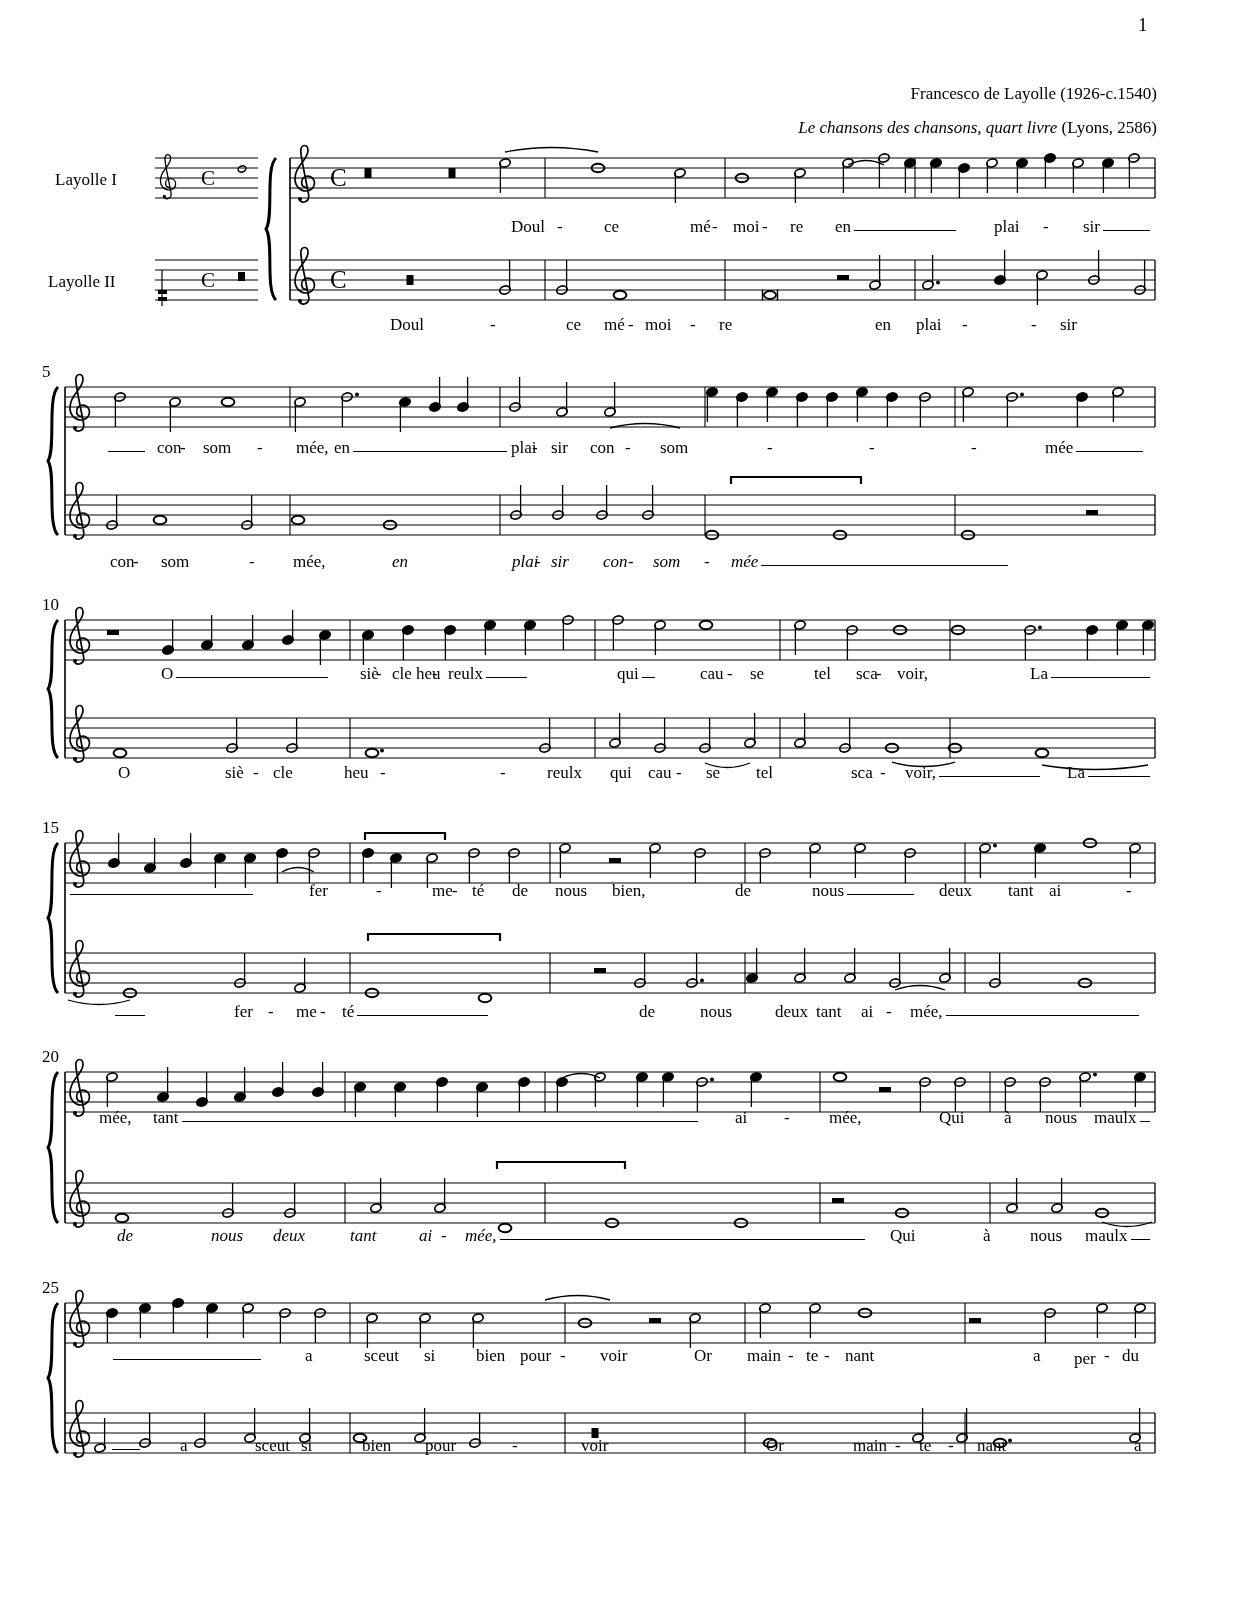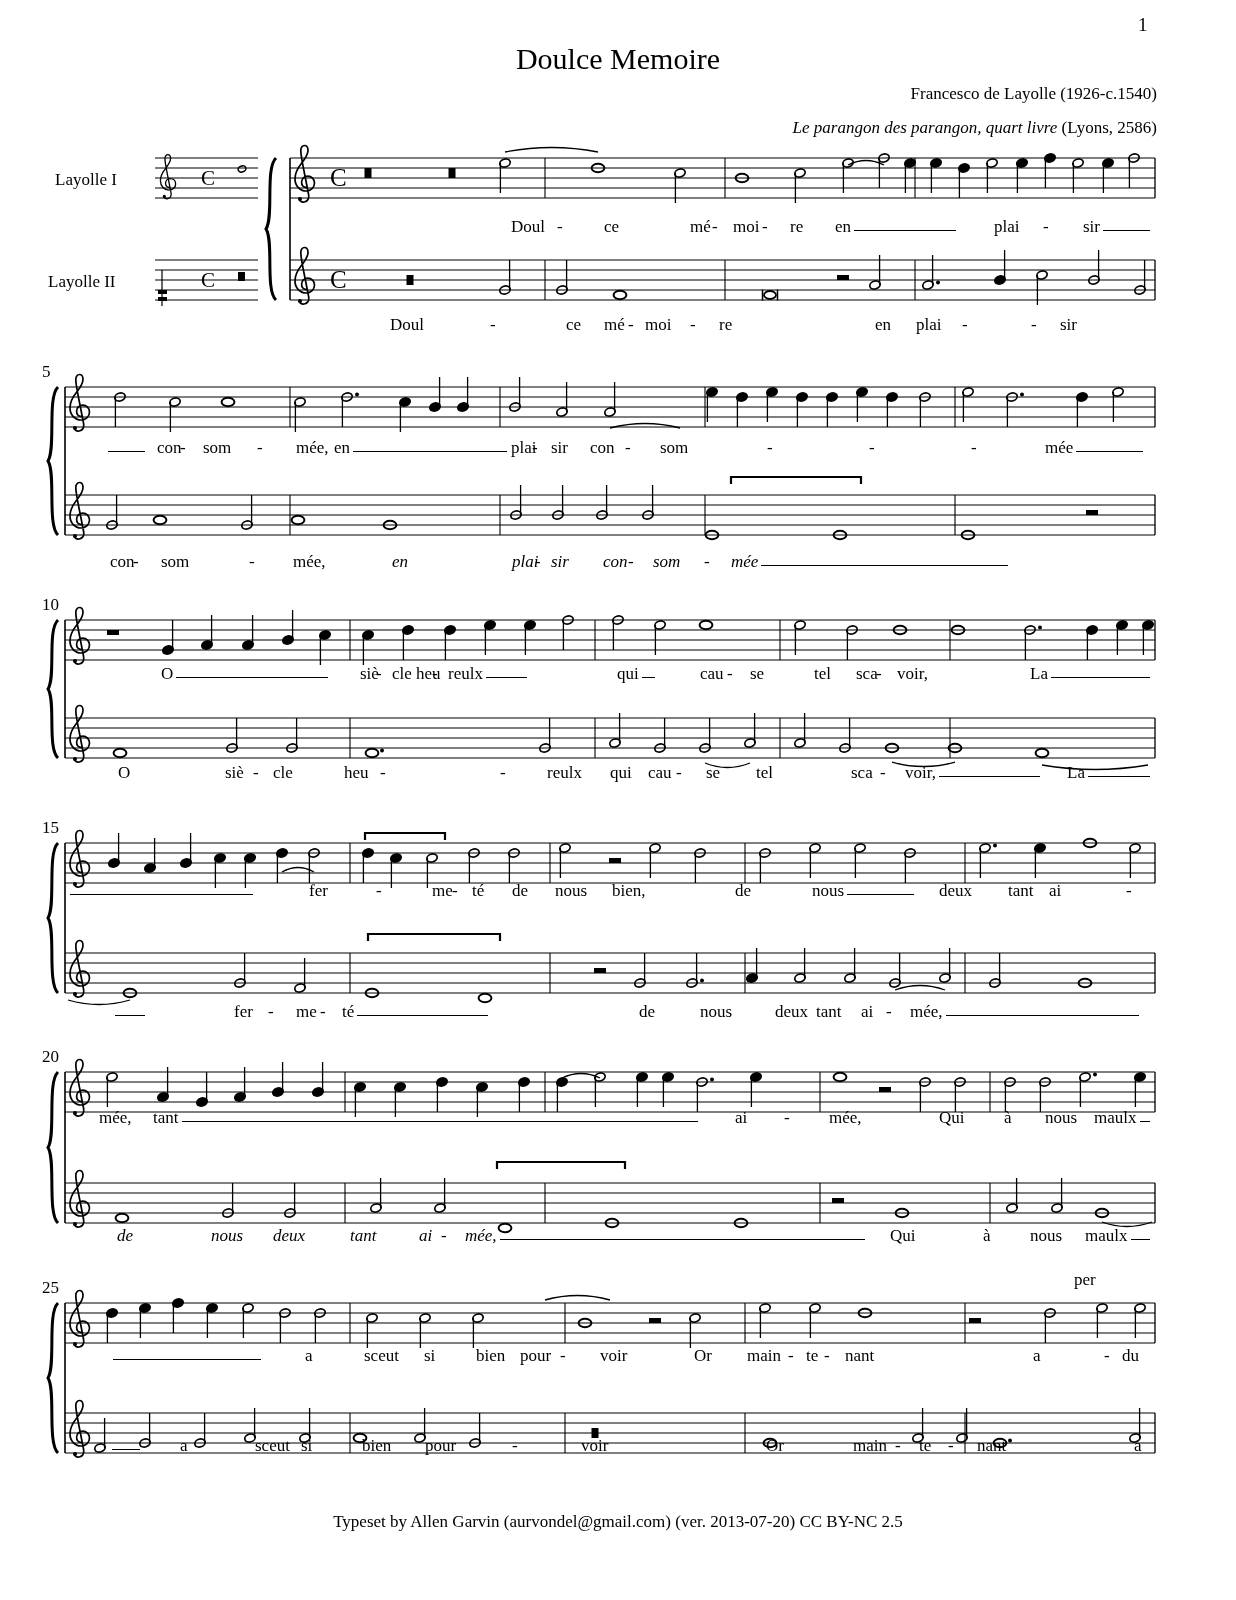--- a/index.html
+++ b/index.html
@@ -18,23 +18,22 @@
   #lyrics-layer{position:absolute;top:0;left:0;width:1236px;height:1600px;pointer-events:none;}
   .lyric{position:absolute;font-size:17px;white-space:nowrap;line-height:1;}
   .lyric.it{font-style:italic;}
   .ext{position:absolute;height:0;border-bottom:1.4px solid #000;}
 </style>
 </head>
 <body>
 
 <div class="page">
   <div class="page-number">1</div>
-  <div class="title">Doulce Memoire</div>
   <div class="composer">Francesco de Layolle (1926-c.1540)</div>
-  <div class="source"><span class="it">Le parangon des parangon, quart livre</span><span> (Lyons, 2586)</span></div>
+  <div class="source"><span class="it">Le chansons des chansons, quart livre</span><span> (Lyons, 2586)</span></div>
   <span class="vlabel" id="vlabel1">Layolle I</span>
   <span class="vlabel" id="vlabel2">Layolle II</span>
   <svg id="score-svg" width="1236" height="1600">
       <path d="M 276,158 C 265,168 274,217 266,229 C 274,241 265,290 276,300" fill="none" stroke="#000" stroke-width="3"></path>
       <line x1="290" y1="158" x2="290" y2="300" stroke="#000" stroke-width="1.6"></line>
       <line x1="290" y1="158" x2="1155" y2="158" stroke="#000" stroke-width="1.1"></line>
       <line x1="290" y1="168" x2="1155" y2="168" stroke="#000" stroke-width="1.1"></line>
       <line x1="290" y1="178" x2="1155" y2="178" stroke="#000" stroke-width="1.1"></line>
       <line x1="290" y1="188" x2="1155" y2="188" stroke="#000" stroke-width="1.1"></line>
       <line x1="290" y1="198" x2="1155" y2="198" stroke="#000" stroke-width="1.1"></line>
@@ -787,34 +786,33 @@
       <span class="lyric" style="left: 520px; top: 1347px;">pour</span>
       <span class="lyric" style="left: 560px; top: 1347px;">-</span>
       <span class="lyric" style="left: 600px; top: 1347px;">voir</span>
       <span class="lyric" style="left: 694px; top: 1347px;">Or</span>
       <span class="lyric" style="left: 747px; top: 1347px;">main</span>
       <span class="lyric" style="left: 788px; top: 1347px;">-</span>
       <span class="lyric" style="left: 806px; top: 1347px;">te</span>
       <span class="lyric" style="left: 824px; top: 1347px;">-</span>
       <span class="lyric" style="left: 845px; top: 1347px;">nant</span>
       <span class="lyric" style="left: 1033px; top: 1347px;">a</span>
-      <span class="lyric" style="left: 1074px; top: 1271px;">per</span>
+      <span class="lyric" style="left: 1074px; top: 1350px;">per</span>
       <span class="lyric" style="left: 1104px; top: 1347px;">-</span>
       <span class="lyric" style="left: 1122px; top: 1347px;">du</span>
       <span class="lyric" style="left: 112px; top: 1437px;"></span>
       <div class="ext" style="left: 112px; top: 1449px; width: 28px;"></div>
       <span class="lyric" style="left: 180px; top: 1437px;">a</span>
       <span class="lyric" style="left: 255px; top: 1437px;">sceut</span>
       <span class="lyric" style="left: 301px; top: 1437px;">si</span>
       <span class="lyric" style="left: 362px; top: 1437px;">bien</span>
       <span class="lyric" style="left: 425px; top: 1437px;">pour</span>
       <span class="lyric" style="left: 512px; top: 1437px;">-</span>
       <span class="lyric" style="left: 581px; top: 1437px;">voir</span>
       <span class="lyric" style="left: 766px; top: 1437px;">Or</span>
       <span class="lyric" style="left: 853px; top: 1437px;">main</span>
       <span class="lyric" style="left: 895px; top: 1437px;">-</span>
       <span class="lyric" style="left: 919px; top: 1437px;">te</span>
       <span class="lyric" style="left: 948px; top: 1437px;">-</span>
       <span class="lyric" style="left: 977px; top: 1437px;">nant</span>
       <span class="lyric" style="left: 1134px; top: 1437px;">a</span>
     </div>
-  <div class="footer">Typeset by Allen Garvin (aurvondel@gmail.com) (ver. 2013-07-20) CC BY-NC 2.5</div>
 </div>
 
 </body></html>

